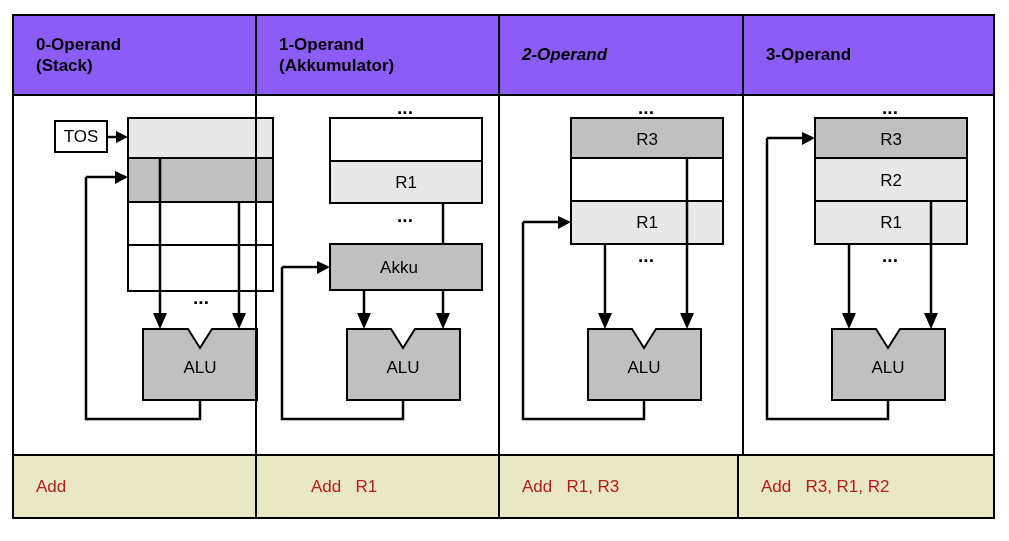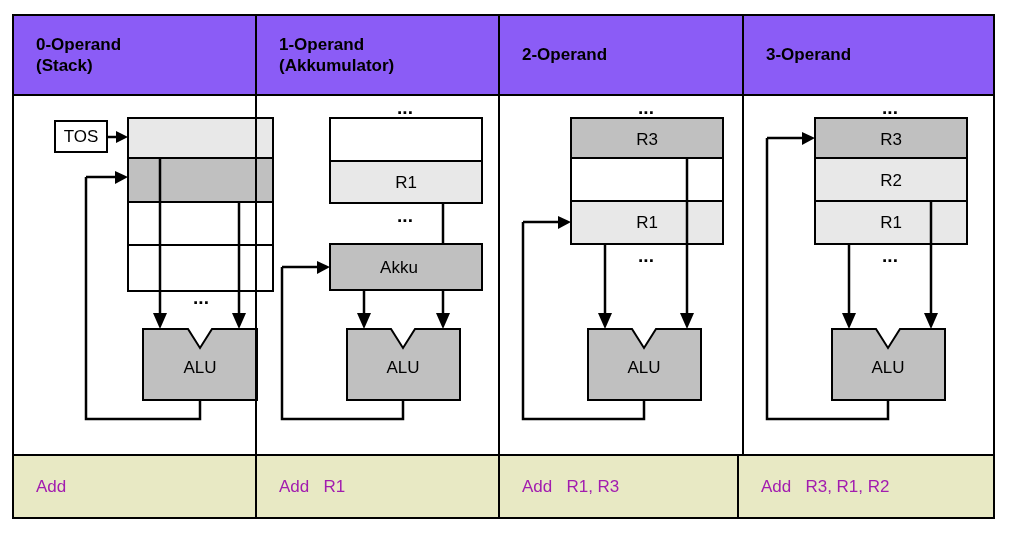--- a/index.html
+++ b/index.html
@@ -53,21 +53,21 @@
   .hdr-text {
     font-size: 17px;
     font-weight: bold;
     color: #000000;
     line-height: 1.25;
     padding-left: 22px;
     white-space: pre-line;
   }
   .ftr-text {
     font-size: 17px;
-    color: #a21caf;
+    color: #b91c1c;
     padding-left: 22px;
     white-space: pre;
   }
 
   .body-row {
     position: absolute;
     left: 0; right: 0;
     top: 80px;
     bottom: 63px;
   }
@@ -104,21 +104,21 @@
 
     <div class="hdr-row">
       <div class="hdr-cell" style="left:0; width:241px;">
         <div class="hdr-text">0-Operand
 (Stack)</div>
       </div>
       <div class="hdr-cell" style="left:241px; width:282px;">
         <div class="hdr-text">1-Operand
 (Akkumulator)</div>
       </div>
-      <div class="hdr-cell" style="left:484px; width:278px;">
+      <div class="hdr-cell" style="left:484px; width:278px;font-style:italic;">
         <div class="hdr-text">2-Operand</div>
       </div>
       <div class="hdr-cell" style="left:728px; width:251px;">
         <div class="hdr-text">3-Operand</div>
       </div>
     </div>
 
     <div class="body-row">
 
       <div class="body-cell" style="left:0; width:241px;margin-left:24px;">
@@ -237,21 +237,21 @@
           <polygon points="71,42 58,36 58,49" fill="#000"></polygon>
         </svg>
       </div>
 
     </div>
 
     <div class="ftr-row">
       <div class="ftr-cell" style="left:0; width:241px;">
         <div class="ftr-text">Add</div>
       </div>
-      <div class="ftr-cell" style="left:241px; width:289px;">
+      <div class="ftr-cell" style="left:241px; width:289px;padding-left:32px;">
         <div class="ftr-text">Add   R1</div>
       </div>
       <div class="ftr-cell" style="left:484px; width:272px;">
         <div class="ftr-text">Add   R1, R3</div>
       </div>
       <div class="ftr-cell" style="left:723px; width:251px;">
         <div class="ftr-text">Add   R3, R1, R2</div>
       </div>
     </div>
 

